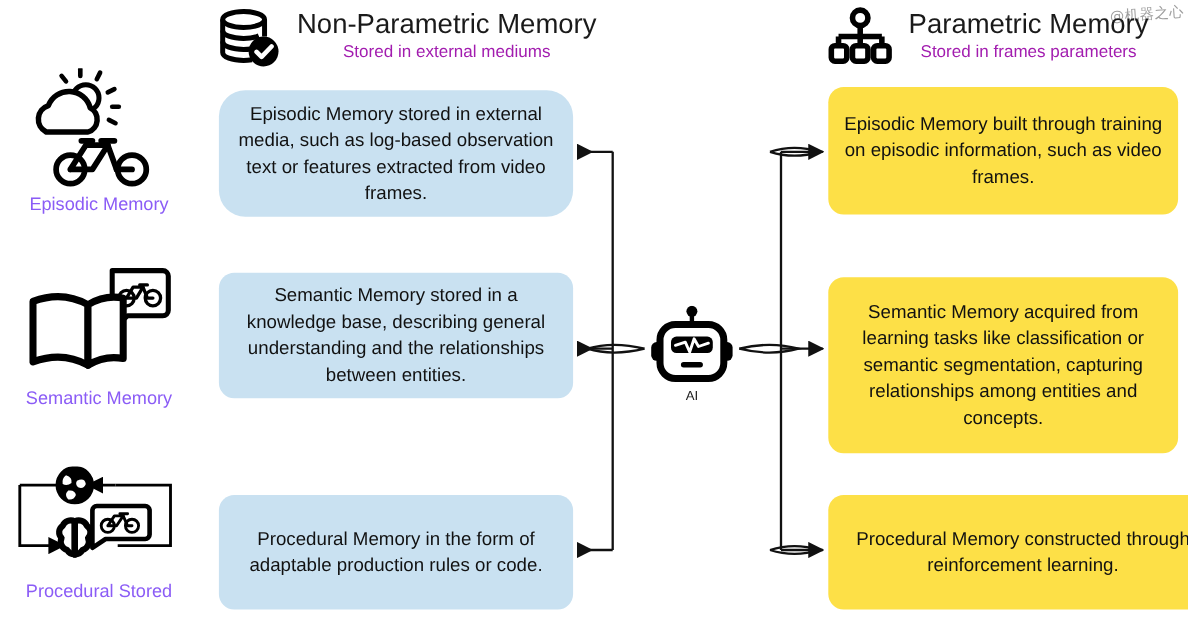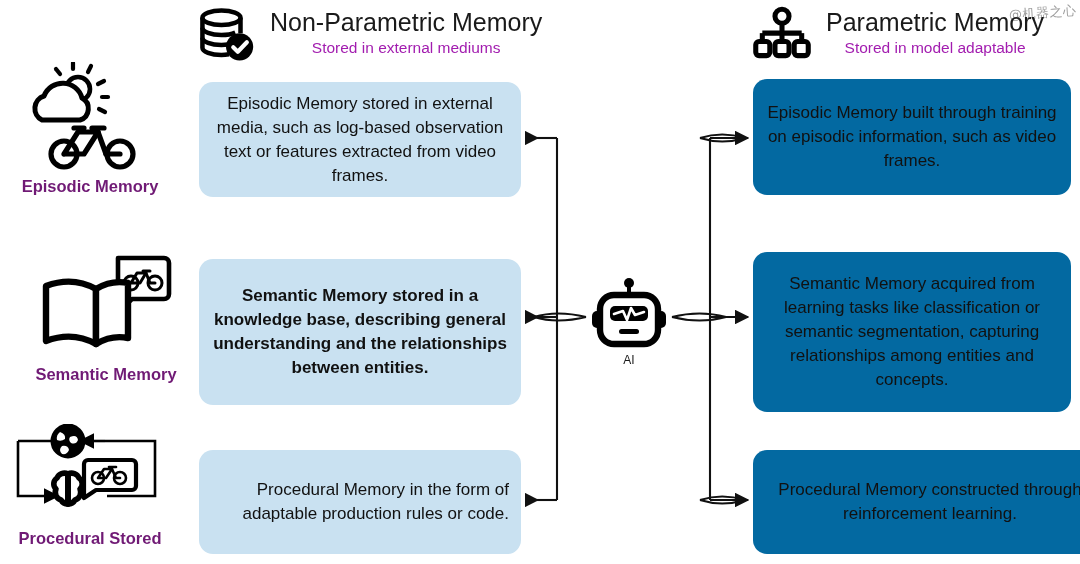--- a/index.html
+++ b/index.html
@@ -79,52 +79,51 @@
     display: flex;
     flex-direction: column;
     align-items: center;
   }
   .row-icon .glyph {
     display: block;
   }
   .row-icon .caption {
     font-size: 16.5px;
     line-height: 20px;
-    color: #701a75;
+    color: #8b5cf6;
     white-space: nowrap;
     margin-top: 4px;
-    font-weight: bold;
   }
   #icon-episodic   { left: 0px;  top: 62px; }
-  #icon-semantic   { left: 0px;  top: 252px; padding-left: 16px; }
+  #icon-semantic   { left: 0px;  top: 240px; }
   #icon-procedural { left: 0px;  top: 424px; }
 
   
   .card {
     position: absolute;
     border-radius: 14px;
     display: flex;
     align-items: center;
     justify-content: center;
     text-align: center;
     box-sizing: border-box;
     padding: 6px 12px;
   }
   .card p {
     margin: 0;
     font-size: 17px;
     line-height: 24px;
     color: #111111;
   }
   .card.left  { background: #c9e1f1; }
-  .card.right { background: #0369a1; }
-
-  #card-l1 { left: 199px; top: 82px;  width: 322px; height: 115px; }
-  #card-l2 { left: 199px; top: 259px; width: 322px; height: 146px; font-weight: bold; }
-  #card-l3 { left: 199px; top: 450px; width: 322px; height: 104px; text-align: right; }
+  .card.right { background: #fde047; }
+
+  #card-l1 { left: 199px; top: 82px;  width: 322px; height: 115px; border-radius: 24px; }
+  #card-l2 { left: 199px; top: 248px; width: 322px; height: 114px; }
+  #card-l3 { left: 199px; top: 450px; width: 322px; height: 104px; }
 
   #card-r1 { left: 753px; top: 79px;  width: 318px; height: 116px; }
   #card-r2 { left: 753px; top: 252px; width: 318px; height: 160px; }
   #card-r3 { left: 753px; top: 450px; width: 354px; height: 104px; }
 
   
   #ai-node {
     position: absolute;
     left: 584px;
     top: 278px;
@@ -213,21 +212,21 @@
         <path d="M11 27 V 35"></path>
         <path d="M32 27 V 35"></path>
         <path d="M53 27 V 35"></path>
         <rect x="4" y="36" width="15" height="15" rx="3.5"></rect>
         <rect x="24.5" y="36" width="15" height="15" rx="3.5"></rect>
         <rect x="45" y="36" width="15" height="15" rx="3.5"></rect>
       </g>
     </svg>
     <div class="hdr-text">
       <div class="hdr-title">Parametric Memory</div>
-      <div class="hdr-sub">Stored in model adaptable</div>
+      <div class="hdr-sub">Stored in frames parameters</div>
     </div>
   </div>
 
   <div class="row-icon" id="icon-episodic">
     <svg class="glyph" width="140" height="110" viewBox="0 0 140 110" xmlns="http://www.w3.org/2000/svg">
 
       <g stroke="#000000" stroke-width="4.2" stroke-linecap="round">
         <path d="M53 7 V 1"></path>
         <path d="M68 10 L 71 4"></path>
         <path d="M40 12 L 36 7"></path>

